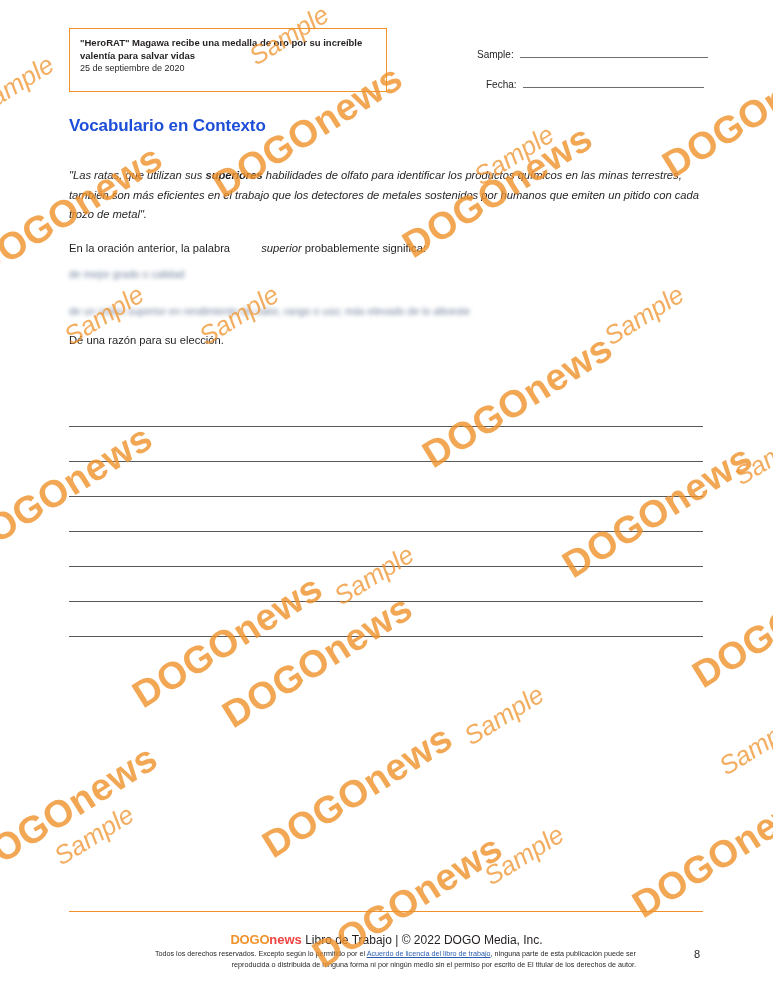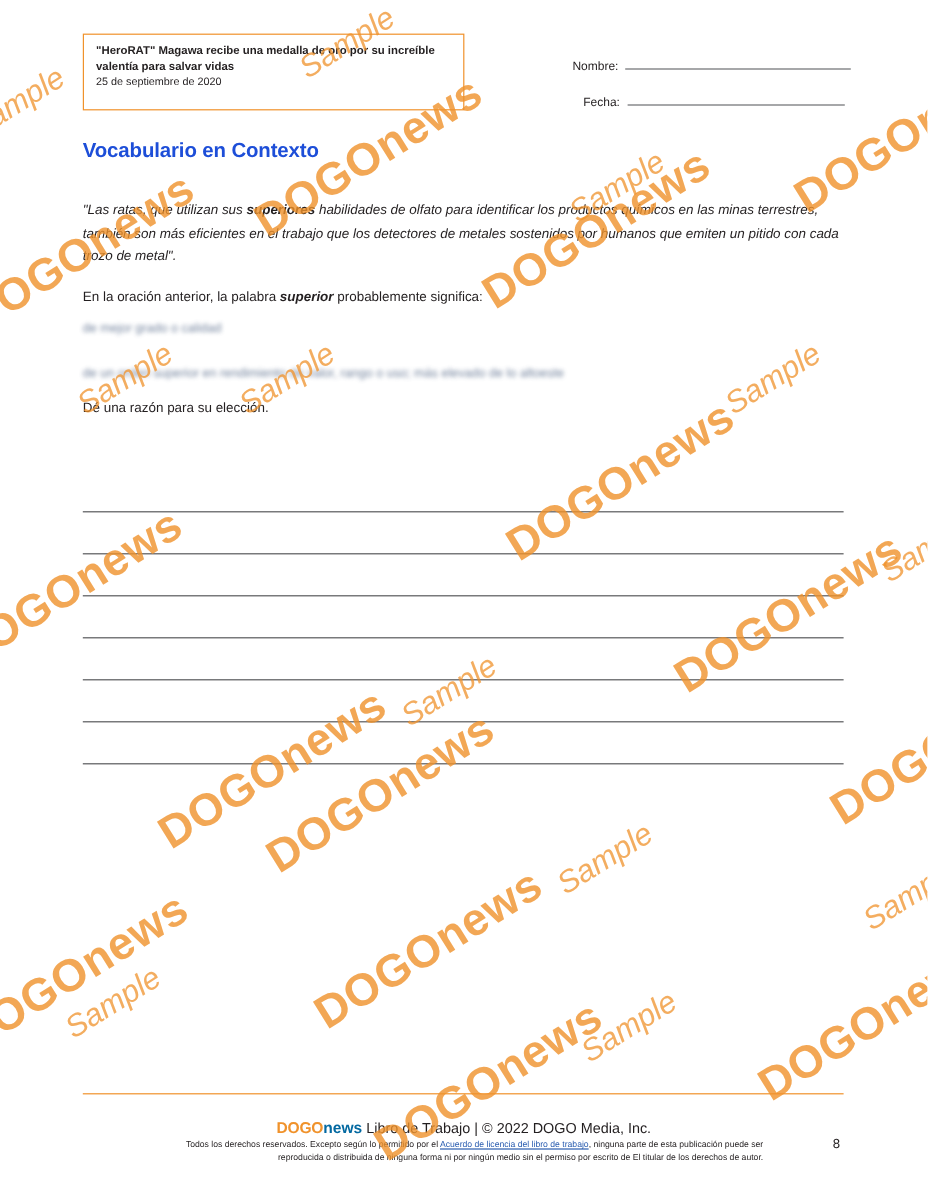--- a/index.html
+++ b/index.html
@@ -121,21 +121,21 @@
 
   .prompt {
     position: absolute;
     left: 69px;
     top: 240px;
     width: 633px;
     font-size: 11.2px;
     color: #231f20;
     line-height: 1.6;
   }
-  .prompt i { font-weight: bold; font-style: italic; }
+  .prompt i { font-weight: normal; font-style: italic; margin-left: 28px; }
 
   
   .choice {
     position: absolute;
     left: 69px;
     font-size: 10.5px;
     color: #5b6e8c;
     filter: blur(1.9px);
     opacity: 0.85;
     white-space: nowrap;
@@ -180,21 +180,21 @@
     font-size: 12px;
     color: #231f20;
   }
   .footer-brand-dogo {
     color: #f0922b;
     font-weight: bold;
     font-size: 13px;
     letter-spacing: -0.2px;
   }
   .footer-brand-news {
-    color: #0369a1;
+    color: #ef4444;
     font-weight: bold;
     font-size: 13px;
   }
   .footer-legal {
     position: absolute;
     left: 136px;
     top: 948px;
     width: 500px;
     text-align: right;
     font-size: 7.2px;
@@ -217,21 +217,21 @@
 <body>
 
 <div class="page">
 
   <div class="header-box">
     <div class="header-title">"HeroRAT" Magawa recibe una medalla de oro por su increíble valentía para salvar vidas</div>
     <div class="header-date">25 de septiembre de 2020</div>
   </div>
 
   <div class="field" id="field-nombre">
-    <span class="field-label">Nombre:</span>
+    <span class="field-label">Sample:</span>
     <span class="field-line"></span>
   </div>
 
   <div class="field" id="field-fecha">
     <span class="field-label">Fecha:</span>
     <span class="field-line"></span>
   </div>
 
   <div class="section-title">Vocabulario en Contexto</div>
 

